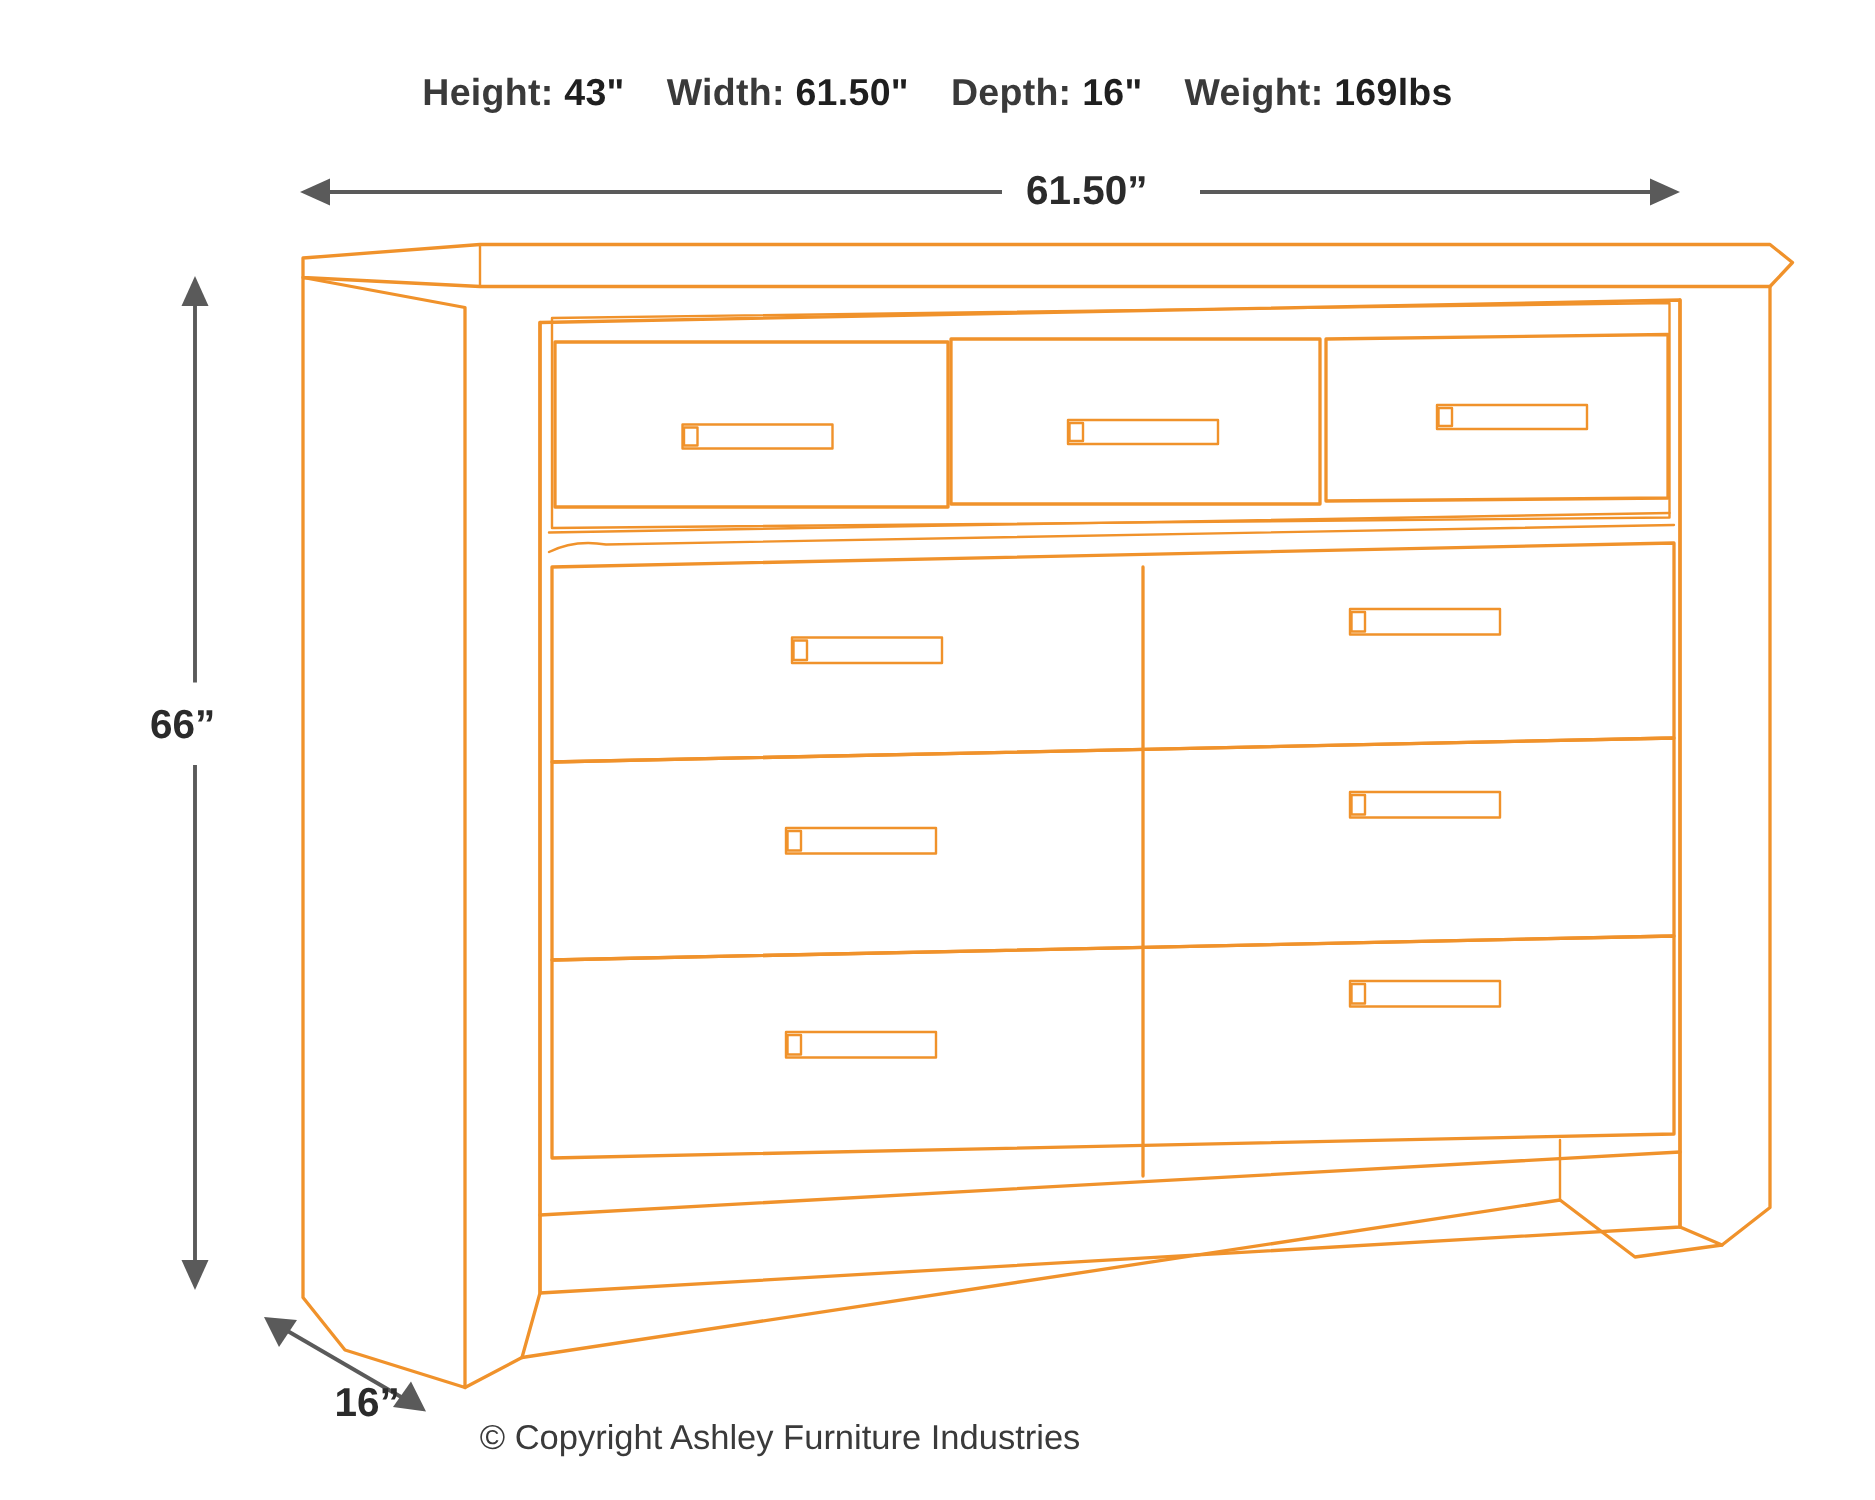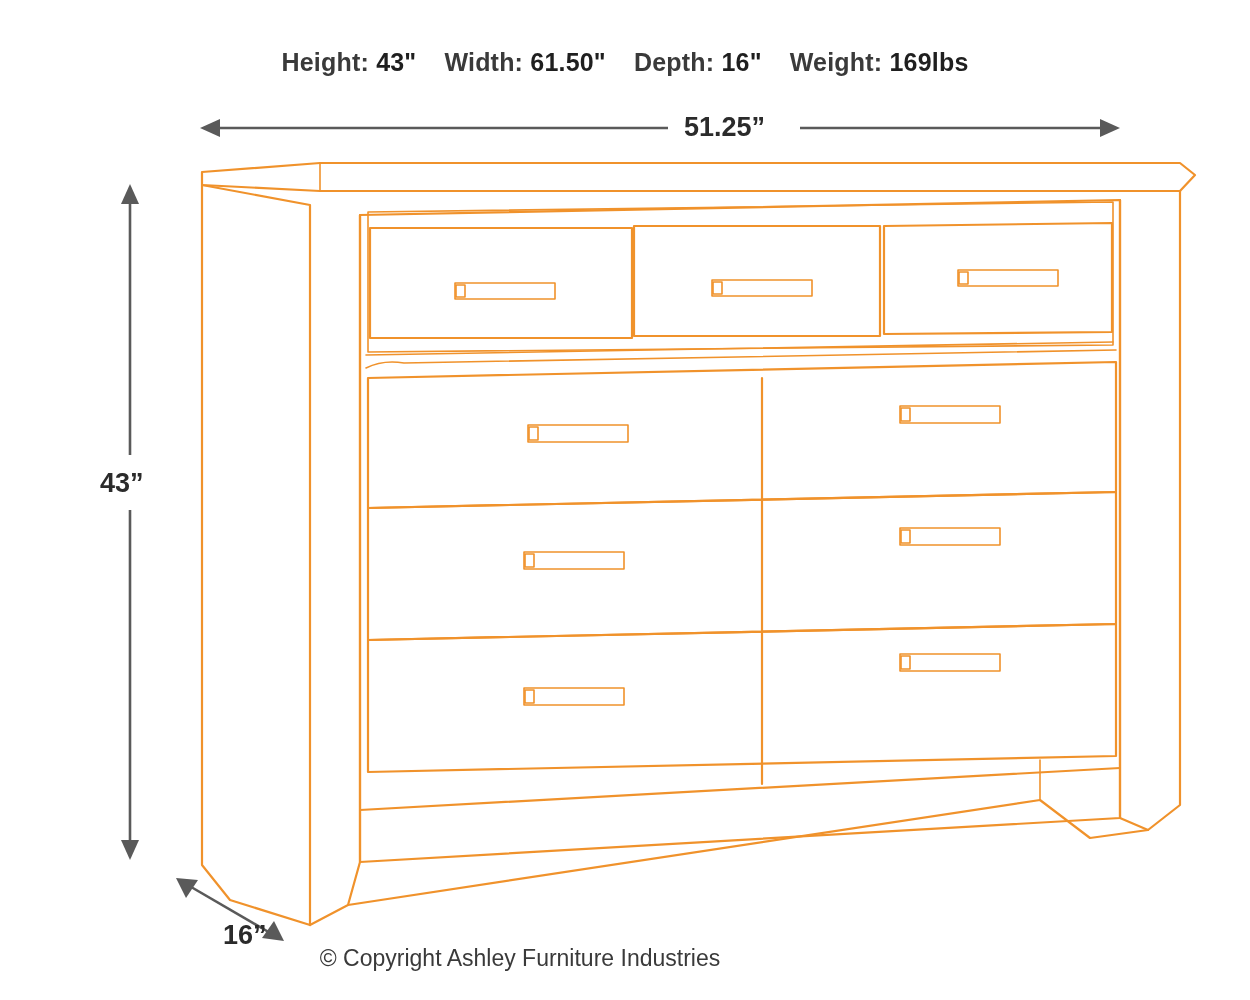--- a/index.html
+++ b/index.html
@@ -212,19 +212,19 @@
         <rect x="524" y="688" width="100" height="17" class="furn-thin"></rect>
         <rect x="525" y="690" width="9" height="13" class="furn-thin"></rect>
       </g>
       <g>
         <rect x="900" y="654" width="100" height="17" class="furn-thin"></rect>
         <rect x="901" y="656" width="9" height="13" class="furn-thin"></rect>
       </g>
     </g>
   </svg>
 
-  <div class="dim-label" id="dim-width-label">51.25”</div>
-  <div class="dim-label" id="dim-height-label">43”</div>
+  <div class="dim-label" id="dim-width-label">61.50”</div>
+  <div class="dim-label" id="dim-height-label">66”</div>
   <div class="dim-label" id="dim-depth-label">16”</div>
 
   <div id="copyright">© Copyright Ashley Furniture Industries</div>
 
 </div>
 
 </body></html>

